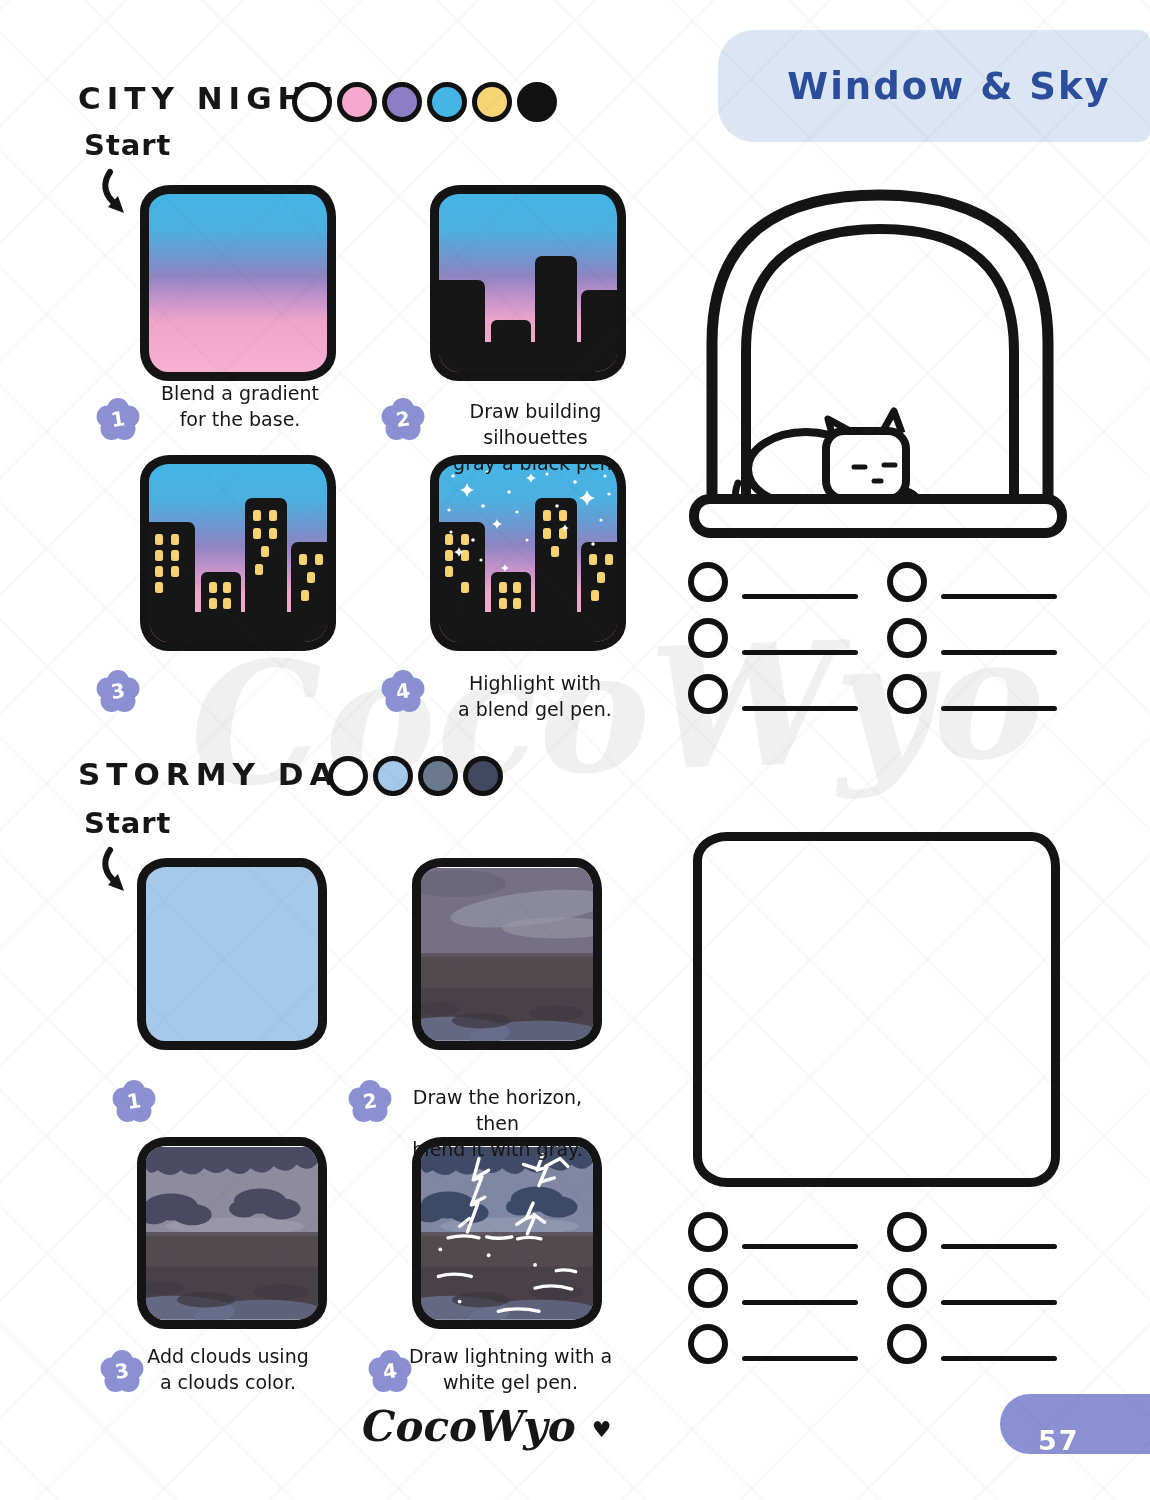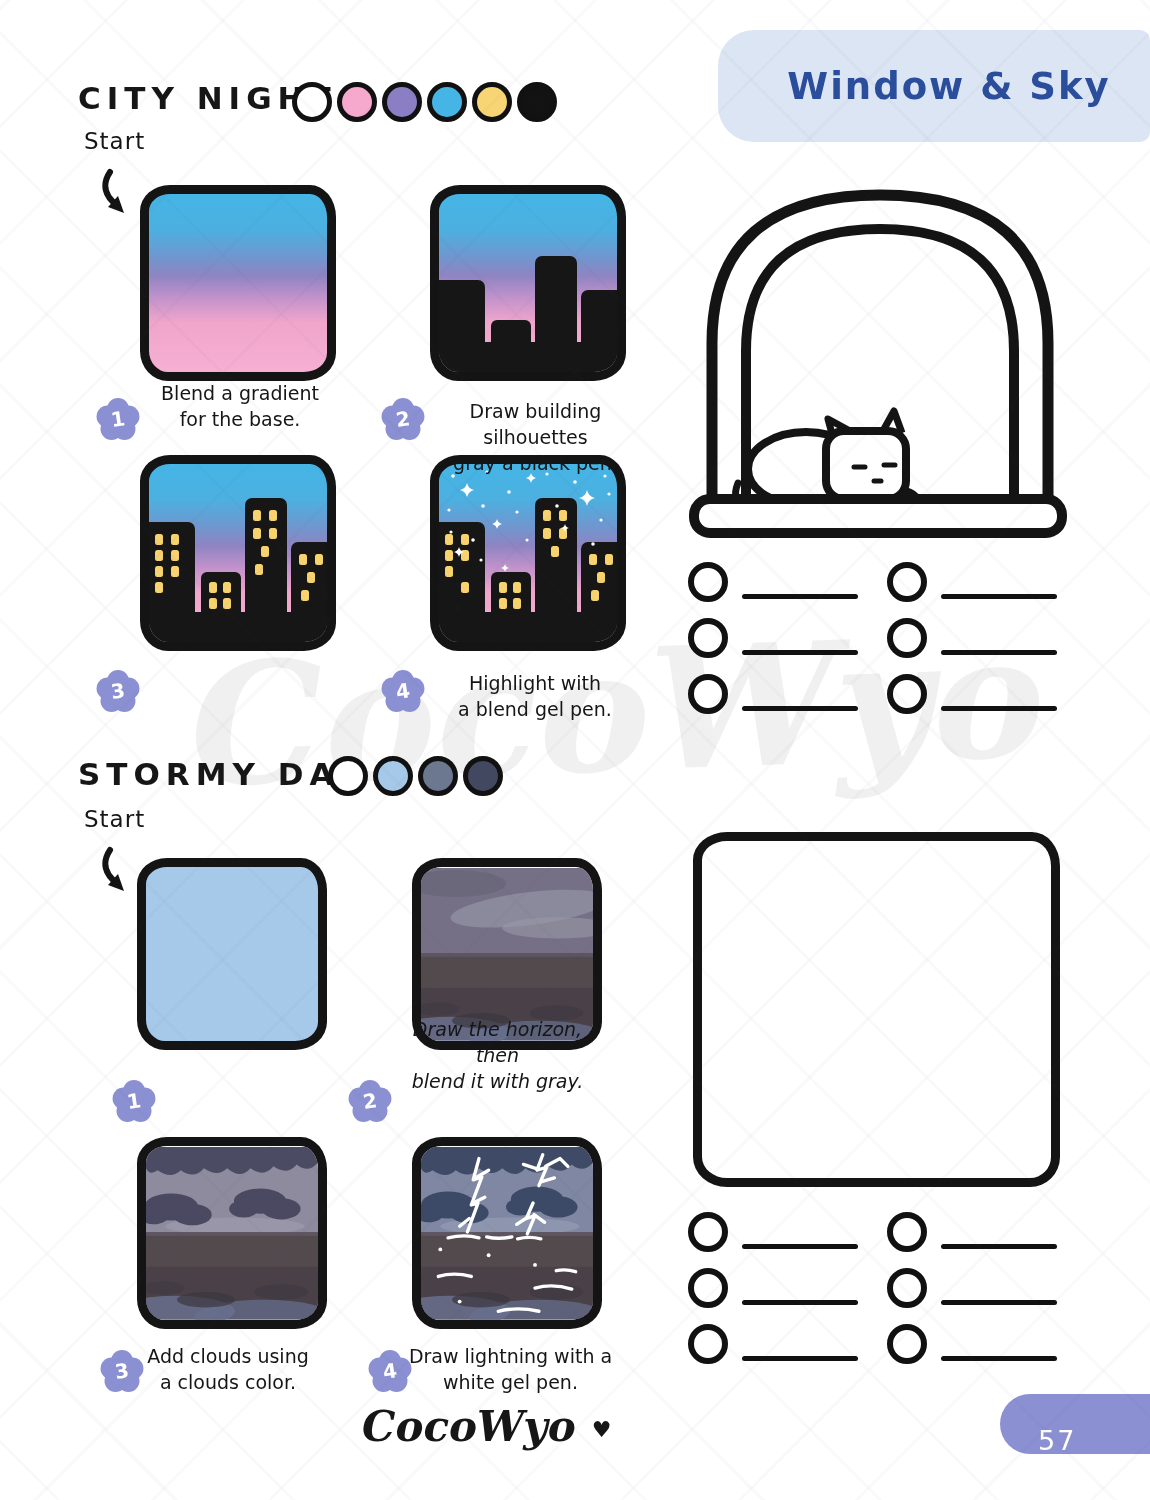--- a/index.html
+++ b/index.html
@@ -8,21 +8,21 @@
   .page::before{content:"";position:absolute;inset:0;pointer-events:none;z-index:3;opacity:.55;
     background-image:
       repeating-linear-gradient(45deg, transparent 0 40px, rgba(70,70,85,.05) 40px 43px, transparent 43px 83px),
       repeating-linear-gradient(-45deg, transparent 0 40px, rgba(70,70,85,.05) 40px 43px, transparent 43px 83px);}
   .watermark{position:absolute;left:190px;top:612px;font-family:"DejaVu Serif","Liberation Serif",serif;
     font-style:italic;font-weight:700;font-size:168px;color:rgba(110,110,120,.10);z-index:0;
     transform:rotate(-2deg);white-space:nowrap;}
   .abs{position:absolute;}
   
   .sec-title{font-weight:700;font-size:31px;letter-spacing:6px;z-index:2;}
-  .start{font-weight:400;font-size:23px;letter-spacing:1px;z-index:2;}
+  .start{font-weight:700;font-size:29px;letter-spacing:1px;z-index:2;}
   
   .palette{display:flex;gap:5px;z-index:2;}
   .swatch{width:30px;height:30px;border:5px solid #111;border-radius:50%;background:#fff;}
   
   .banner{left:718px;top:30px;right:0;height:112px;background:#dbe5f4;border-radius:36px 10px 10px 36px;
     display:flex;align-items:center;justify-content:center;padding-left:30px;z-index:1;}
   .banner span{font-size:37px;font-weight:700;color:#2a4d9c;letter-spacing:2px;}
   
   .panel{box-sizing:border-box;border:9px solid #141414;overflow:hidden;z-index:2;background:#fff;
     border-radius:30px 26px 32px 28px / 26px 32px 28px 30px;}
@@ -45,21 +45,21 @@
   
   .practice{left:693px;top:832px;width:367px;height:355px;box-sizing:border-box;border:9px solid #141414;
     border-radius:34px 28px 30px 34px / 28px 34px 30px 30px;background:transparent;z-index:2;}
   
   .footer{left:362px;top:1402px;display:flex;align-items:center;z-index:2;}
   .brand{font-family:"DejaVu Serif","Liberation Serif",serif;font-style:italic;font-weight:700;font-size:42px;}
   .heart{font-size:22px;margin:6px 14px 0 16px;}
   .ftitle{font-size:33px;font-weight:700;letter-spacing:3px;padding-top:4px;}
   .pagenum{left:1000px;top:1394px;right:0;height:60px;background:#8a90d2;border-radius:30px 0 0 30px;
     display:flex;align-items:center;z-index:2;}
-  .pagenum span{color:#fff;font-weight:400;font-size:27px;padding-left:38px;letter-spacing:2px;margin-top:32px;}
+  .pagenum span{color:#fff;font-weight:700;font-size:27px;padding-left:38px;letter-spacing:2px;margin-top:32px;}
   .z2{z-index:2;}
 </style>
 </head>
 <body>
 
 <div class="page">
 
   <div class="watermark">CocoWyo</div>
 
   <div class="abs sec-title" style="left:78px;top:80px;">CITY NIGHT</div>
@@ -412,21 +412,21 @@
           <circle cx="20" cy="10" r="10"></circle>
           <circle cx="10.5" cy="16.9" r="10"></circle>
           <circle cx="14.1" cy="28.1" r="10"></circle>
           <circle cx="25.9" cy="28.1" r="10"></circle>
           <circle cx="29.5" cy="16.9" r="10"></circle>
           <circle cx="20" cy="20" r="12"></circle>
         </g>
       </svg>
     <span class="num">2</span>
   </div>
-  <div class="abs caption" style="left:395px;top:1016px;width:205px;font-style:italic;">
+  <div class="abs caption" style="left:395px;top:1084px;width:205px;">
     <span>Draw the horizon, then</span>
       <span>blend it with gray.</span>
   </div>
 
   <div class="abs badge" style="left:100px;top:1350px;">
     <svg viewBox="0 0 40 40">
         <g fill="#8a90d2">
           <circle cx="20" cy="10" r="10"></circle>
           <circle cx="10.5" cy="16.9" r="10"></circle>
           <circle cx="14.1" cy="28.1" r="10"></circle>

